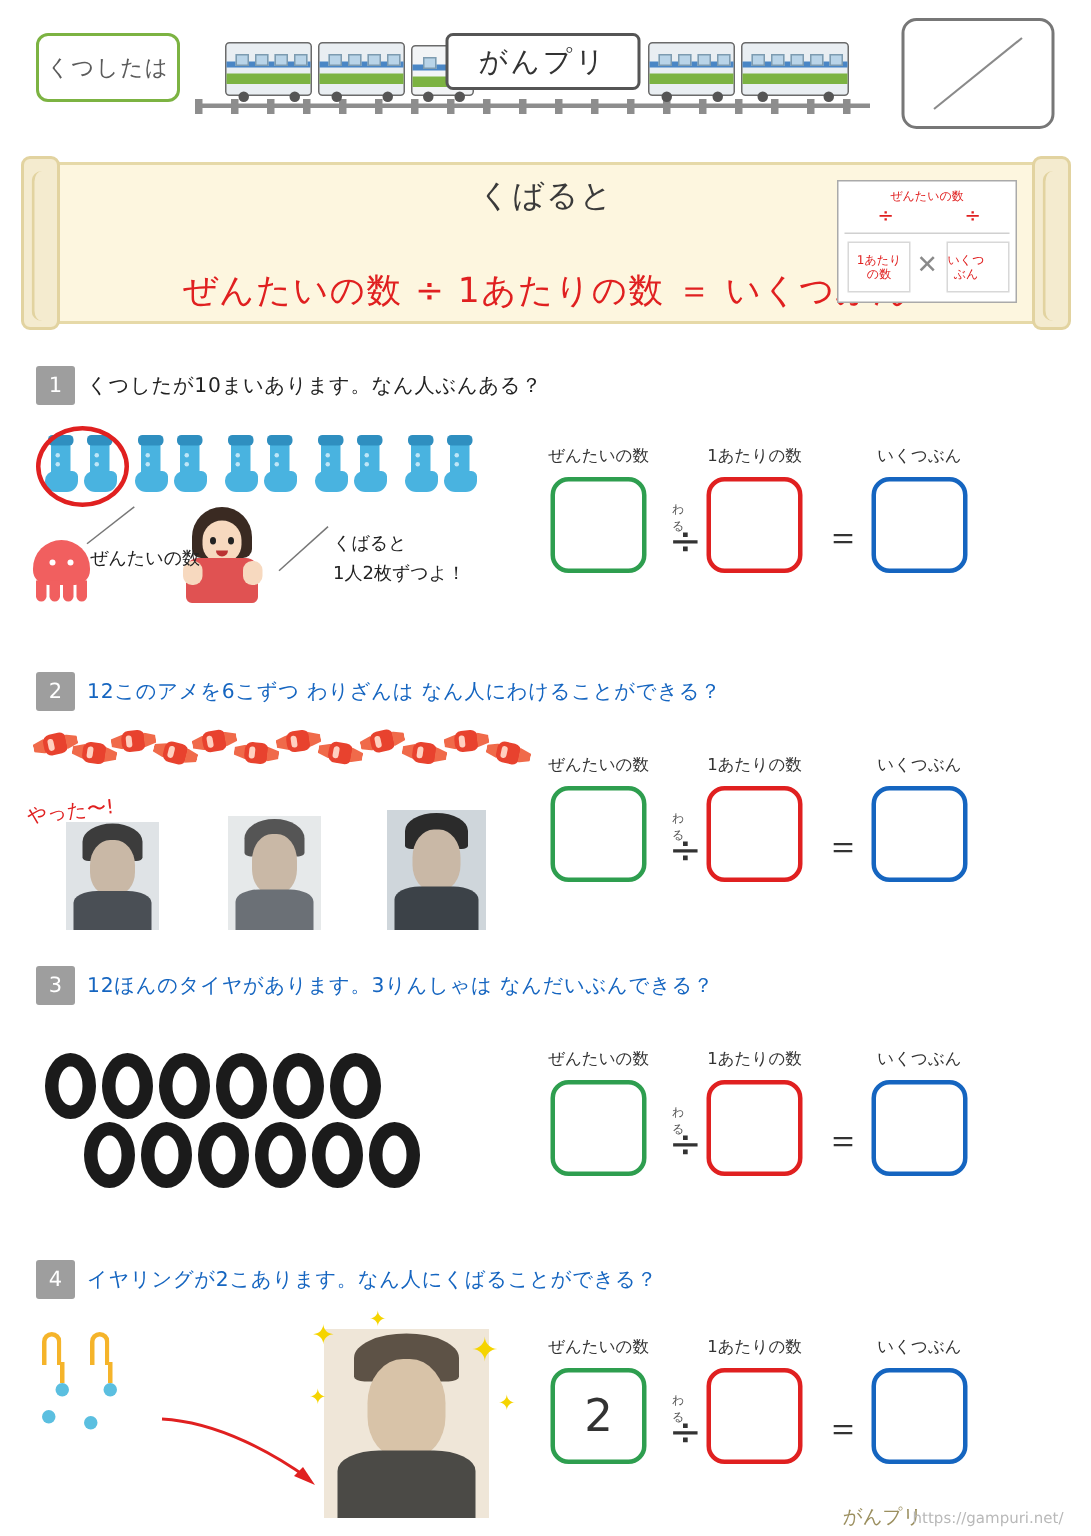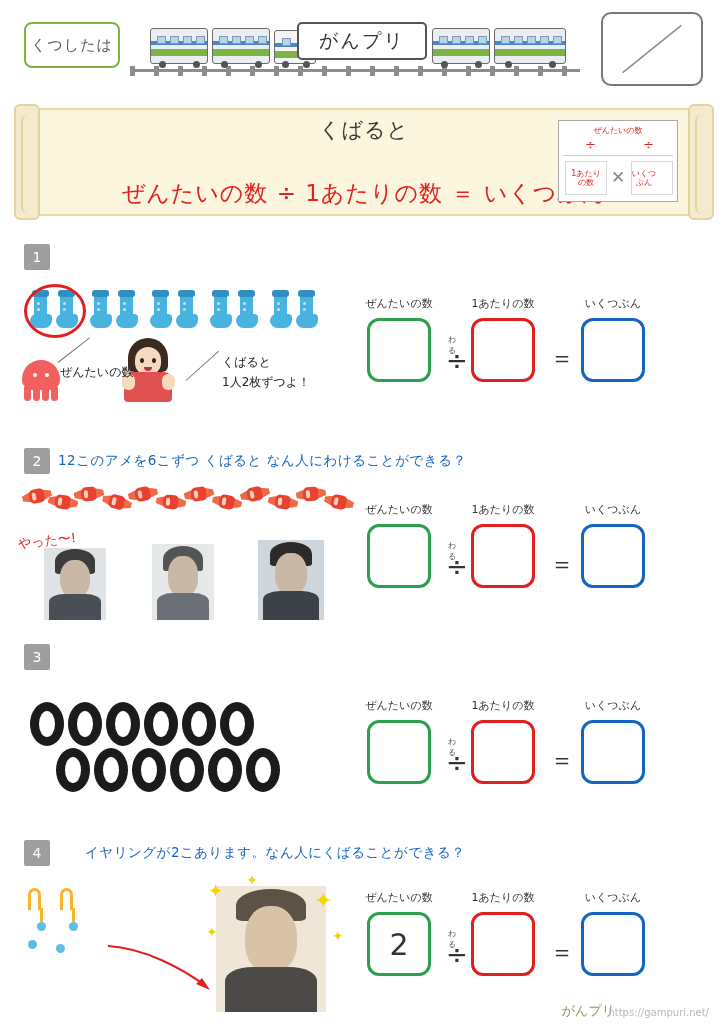--- a/index.html
+++ b/index.html
@@ -296,20 +296,21 @@
       <div class="mini-box" style="left:6px; top:40px; width:42px; height:34px;"></div>
       <div class="mini-box" style="left:72px; top:40px; width:42px; height:34px;"></div>
       <div class="mini-cell" style="left:6px; top:48px; width:42px;">1あたり<br>の数</div>
       <div class="mini-cell" style="left:72px; top:48px; width:26px;">いくつ<br>ぶん</div>
       <div class="mini-x" style="left:52px; top:46px;">✕</div>
     </div>
   </div>
 
   <div class="problem" style="top:238px; height:200px;">
     <div class="pnum" style="top:6px;">1</div>
+    <div class="pq" style="top:10px;">くつしたが10まいあります。なん人ぶんある？</div>
 
     <div>
       <div class="sock" style="left:30px; top:52px;">
           <div class="leg"></div>
           <div class="cuff"></div>
           <div class="foot"></div>
           <div class="dot" style="left:7px;top:12px"></div>
           <div class="dot" style="left:7px;top:18px"></div>
         </div>
       <div class="sock" style="left:56px; top:52px;">
@@ -419,21 +420,21 @@
       <div class="op-eq" style="left:190px; top:46px;">＝</div>
       <div class="lbl" style="left:198px; top:0;">いくつぶん</div>
       <div class="box blue" style="left:221px; top:22px;">
         <div class="val"></div>
       </div>
     </div>
   </div>
 
   <div class="problem" style="top:440px; height:196px;">
     <div class="pnum" style="top:8px;">2</div>
-    <div class="pq blue" style="top:12px;">12このアメを6こずつ くばると なん人にわけることができる？</div>
+    <div class="pq blue" style="top:12px;">12このアメを6こずつ わりざんは なん人にわけることができる？</div>
 
     <div>
       <div class="candy" style="left:22px; top:48px; transform:rotate(-12deg);">
           <div class="wrapL"></div>
           <div class="mid"></div>
           <div class="sh"></div>
           <div class="wrapR"></div>
         </div>
       <div class="candy" style="left:48px; top:54px; transform:rotate(8deg);">
           <div class="wrapL"></div>
@@ -535,20 +536,21 @@
       <div class="op-eq" style="left:190px; top:46px;">＝</div>
       <div class="lbl" style="left:198px; top:0;">いくつぶん</div>
       <div class="box blue" style="left:221px; top:22px;">
         <div class="val"></div>
       </div>
     </div>
   </div>
 
   <div class="problem" style="top:636px; height:192px;">
     <div class="pnum" style="top:8px;">3</div>
+    <div class="pq blue" style="top:12px;">12ほんのタイヤがあります。3りんしゃは なんだいぶんできる？</div>
 
     <div>
       <div class="tire" style="left:30px; top:66px;"></div>
       <div class="tire" style="left:68px; top:66px;"></div>
       <div class="tire" style="left:106px; top:66px;"></div>
       <div class="tire" style="left:144px; top:66px;"></div>
       <div class="tire" style="left:182px; top:66px;"></div>
       <div class="tire" style="left:220px; top:66px;"></div>
       <div class="tire" style="left:56px; top:112px;"></div>
       <div class="tire" style="left:94px; top:112px;"></div>
@@ -572,21 +574,21 @@
       <div class="op-eq" style="left:190px; top:46px;">＝</div>
       <div class="lbl" style="left:198px; top:0;">いくつぶん</div>
       <div class="box blue" style="left:221px; top:22px;">
         <div class="val"></div>
       </div>
     </div>
   </div>
 
   <div class="problem" style="top:828px; height:196px;">
     <div class="pnum" style="top:12px;">4</div>
-    <div class="pq blue" style="top:16px;margin-left:27px;">イヤリングが2こあります。なん人にくばることができる？</div>
+    <div class="pq blue" style="top:16px;">イヤリングが2こあります。なん人にくばることができる？</div>
 
     <div class="earring" style="left:26px; top:60px; width:80px; height:80px;">
       <div class="hook" style="left:2px; top:0;"></div>
       <div class="stem" style="left:14px; top:20px;"></div>
       <div class="bead" style="left:11px; top:34px;"></div>
       <div class="hook" style="left:34px; top:0;"></div>
       <div class="stem" style="left:46px; top:20px;"></div>
       <div class="bead" style="left:43px; top:34px;"></div>
       <div class="bead" style="left:2px; top:52px;"></div>
       <div class="bead" style="left:30px; top:56px;"></div>

